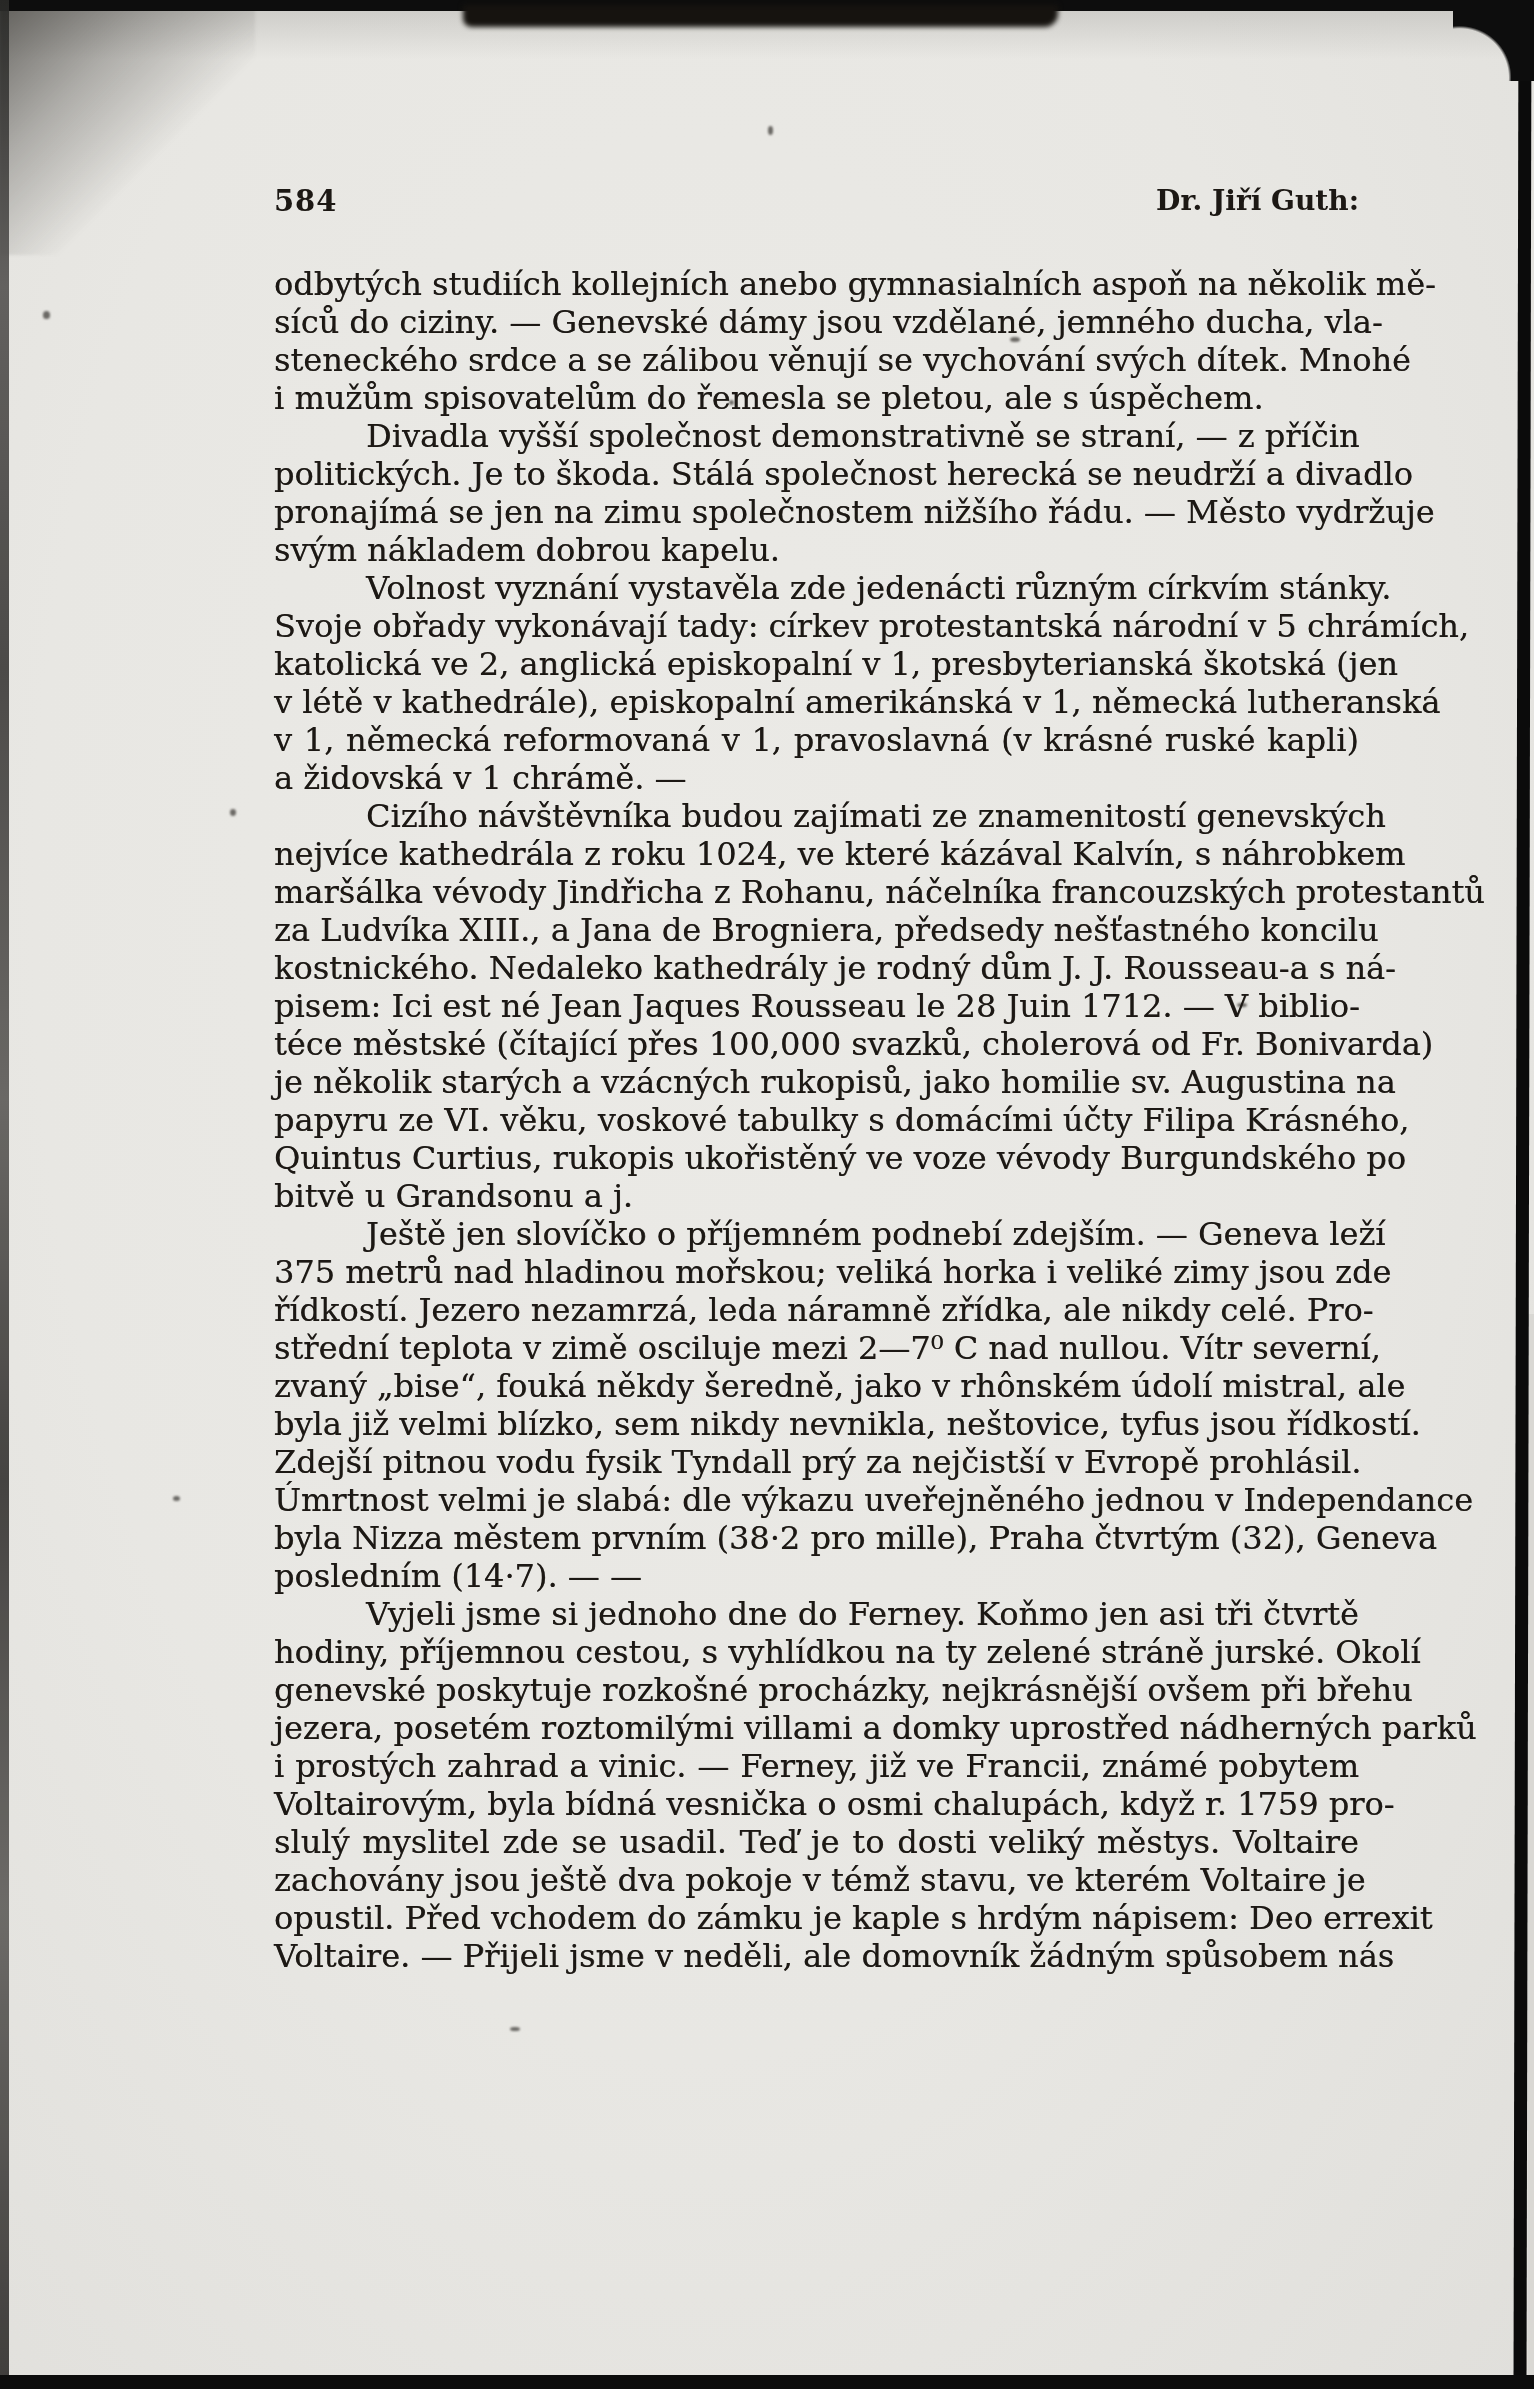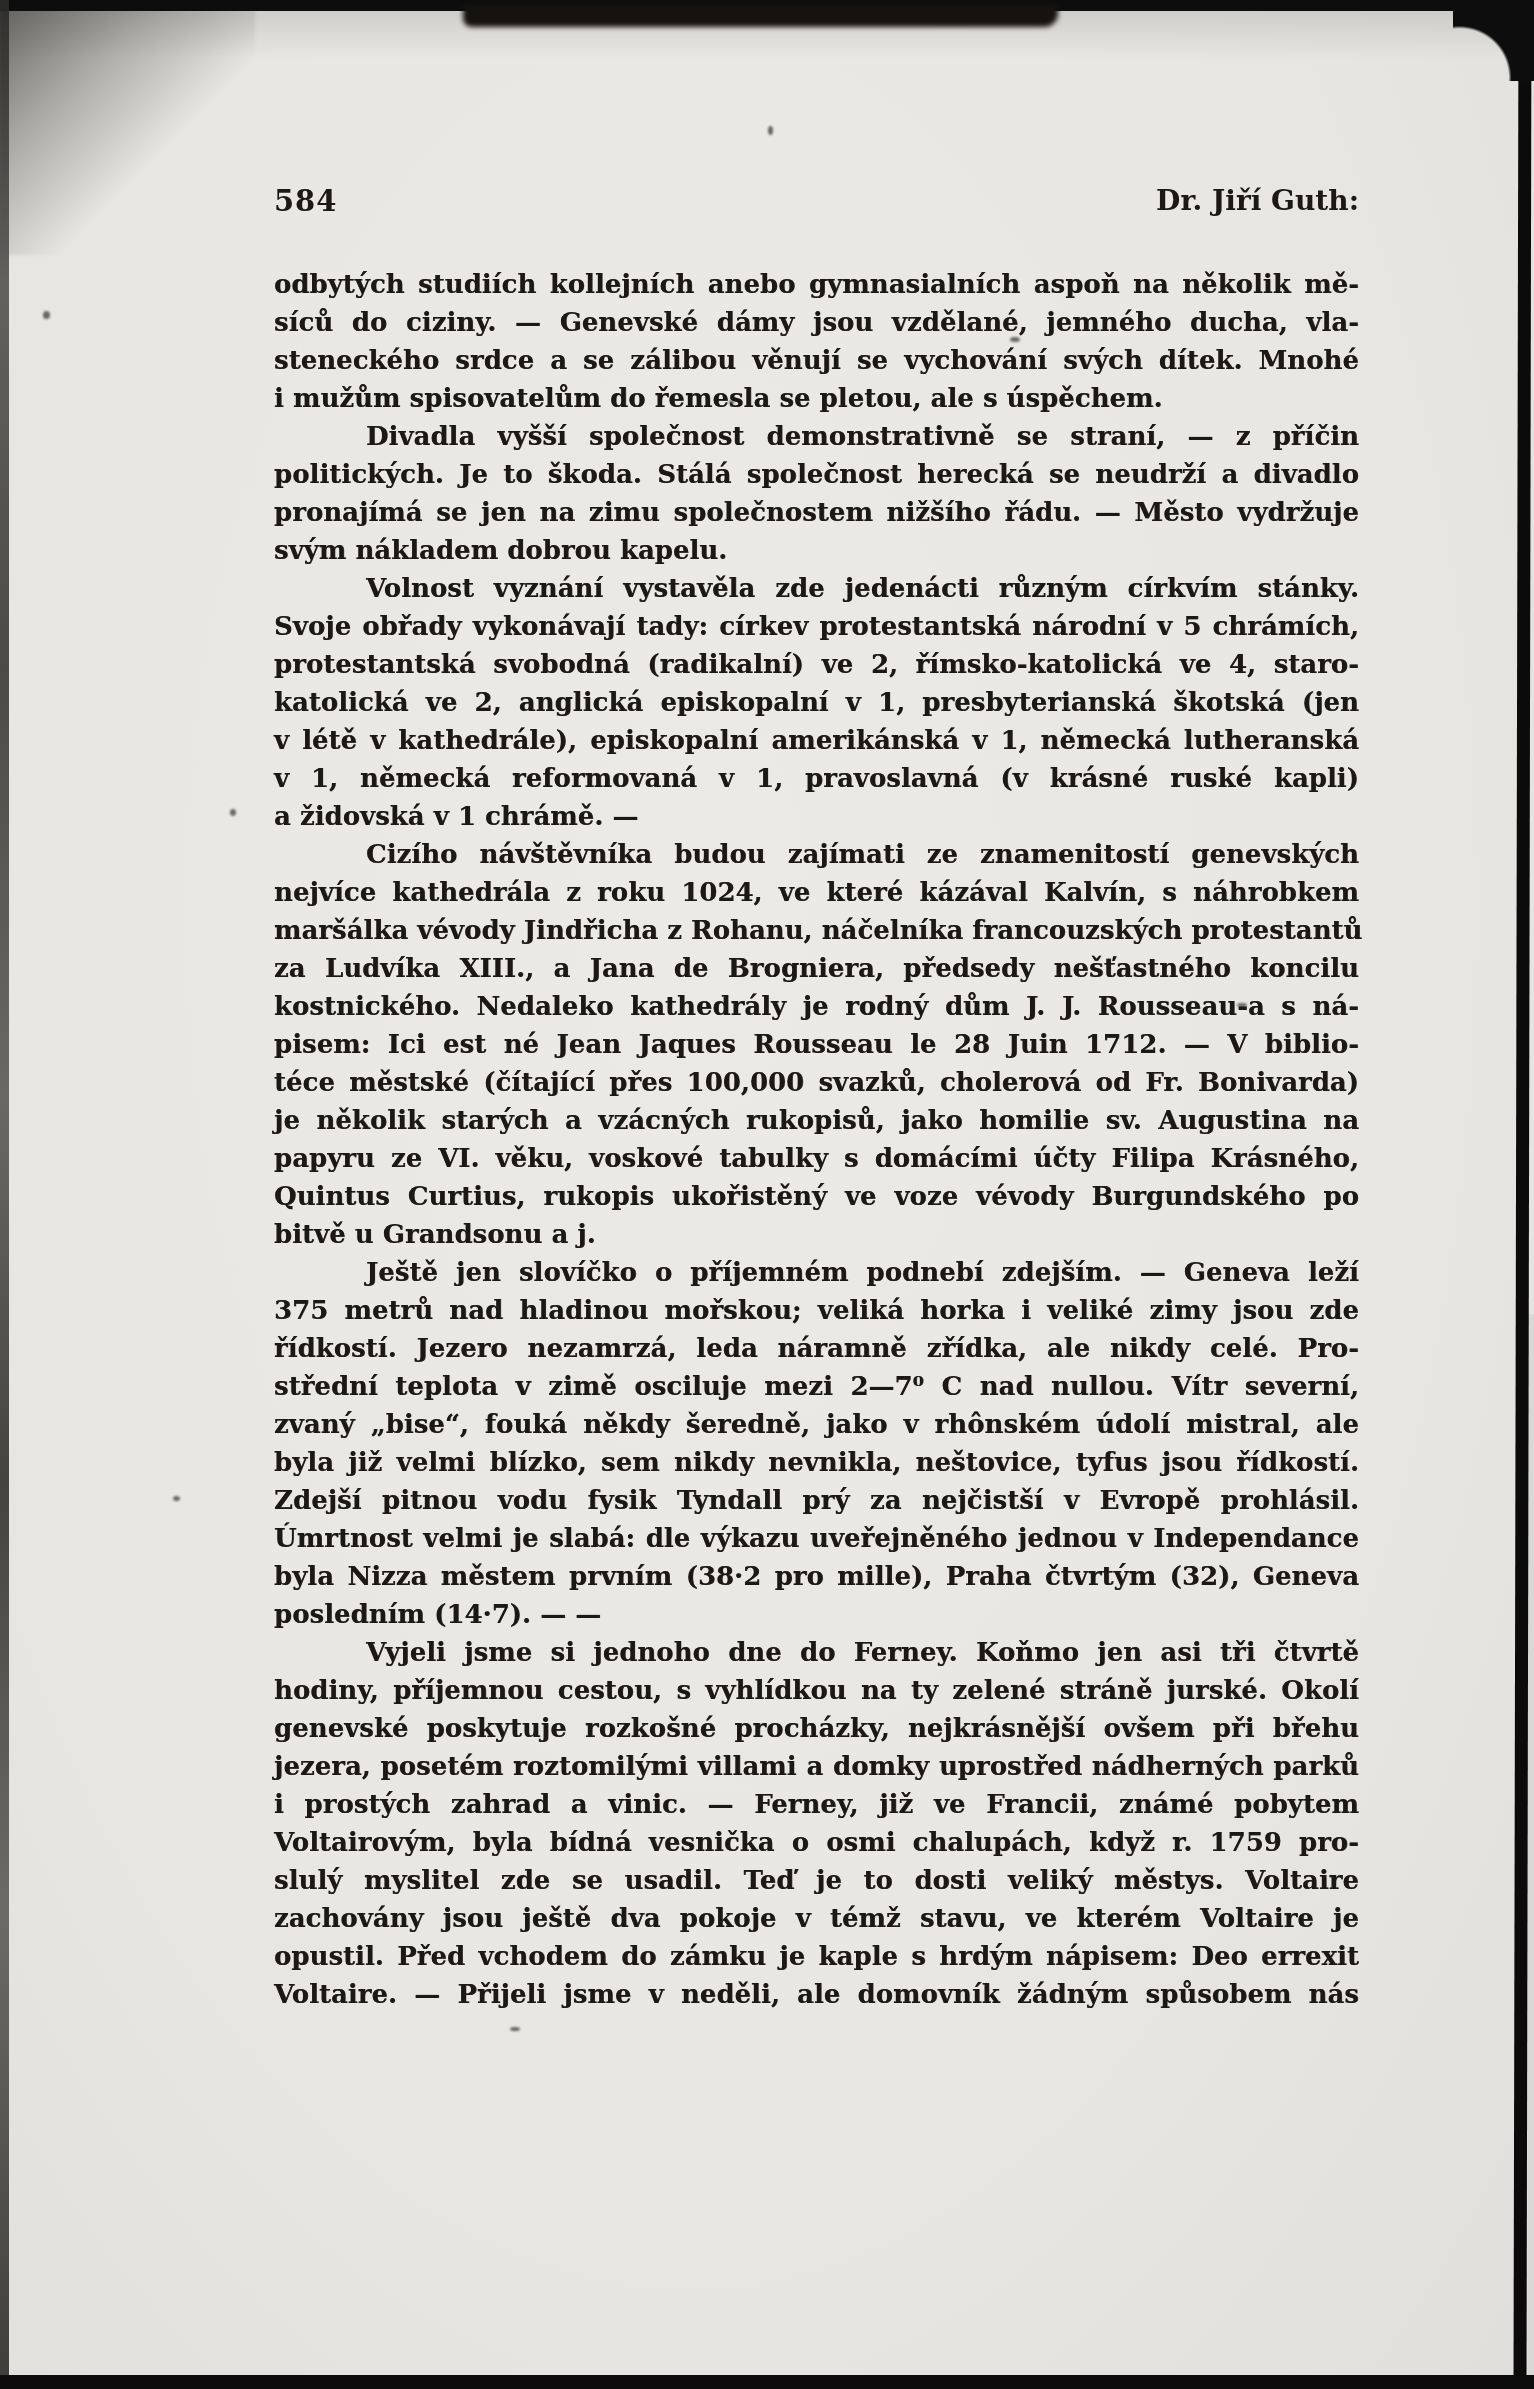--- a/index.html
+++ b/index.html
@@ -25,21 +25,21 @@
   .speck{position:absolute;background:#6b6965;border-radius:50%;filter:blur(0.9px);}
 
   
   .header{position:absolute;top:184px;left:274px;width:1085px;height:37px;z-index:3;}
   .pagenum{position:absolute;left:0;top:0;font-size:29px;font-weight:bold;letter-spacing:0.9px;}
   .running{display:block;text-align:right;font-size:28px;font-weight:bold;}
 
   .body-text{position:absolute;top:265px;left:274px;width:1085px;z-index:3;}
   .line{
     height:38px;line-height:38px;
-    font-size:26px;font-weight:bold;
+    font-size:32px;font-weight:normal;
     text-align:justify;text-align-last:justify;
     text-shadow:0.3px 0.3px 0 rgba(28,24,20,.65);
     white-space:nowrap;
   }
   .line.end{text-align-last:left;}
   .line.indent{text-indent:92px;}
 </style>
 </head>
 <body>
 
@@ -73,21 +73,20 @@
       <div class="line">odbytých studiích kollejních anebo gymnasialních aspoň na několik mě-</div>
       <div class="line">síců do ciziny. — Genevské dámy jsou vzdělané, jemného ducha, vla-</div>
       <div class="line">steneckého srdce a se zálibou věnují se vychování svých dítek. Mnohé</div>
       <div class="line end">i mužům spisovatelům do řemesla se pletou, ale s úspěchem.</div>
       <div class="line indent">Divadla vyšší společnost demonstrativně se straní, — z příčin</div>
       <div class="line">politických. Je to škoda. Stálá společnost herecká se neudrží a divadlo</div>
       <div class="line">pronajímá se jen na zimu společnostem nižšího řádu. — Město vydržuje</div>
       <div class="line end">svým nákladem dobrou kapelu.</div>
       <div class="line indent">Volnost vyznání vystavěla zde jedenácti různým církvím stánky.</div>
       <div class="line">Svoje obřady vykonávají tady: církev protestantská národní v 5 chrámích,</div>
-      <div class="line">protestantská svobodná (radikalní) ve 2, římsko-katolická ve 4, staro-</div>
       <div class="line">katolická ve 2, anglická episkopalní v 1, presbyterianská škotská (jen</div>
       <div class="line">v létě v kathedrále), episkopalní amerikánská v 1, německá lutheranská</div>
       <div class="line">v 1, německá reformovaná v 1, pravoslavná (v krásné ruské kapli)</div>
       <div class="line end">a židovská v 1 chrámě. —</div>
       <div class="line indent">Cizího návštěvníka budou zajímati ze znamenitostí genevských</div>
       <div class="line">nejvíce kathedrála z roku 1024, ve které kázával Kalvín, s náhrobkem</div>
       <div class="line">maršálka vévody Jindřicha z Rohanu, náčelníka francouzských protestantů</div>
       <div class="line">za Ludvíka XIII., a Jana de Brogniera, předsedy nešťastného koncilu</div>
       <div class="line">kostnického. Nedaleko kathedrály je rodný dům J. J. Rousseau-a s ná-</div>
       <div class="line">pisem: Ici est né Jean Jaques Rousseau le 28 Juin 1712. — V biblio-</div>

